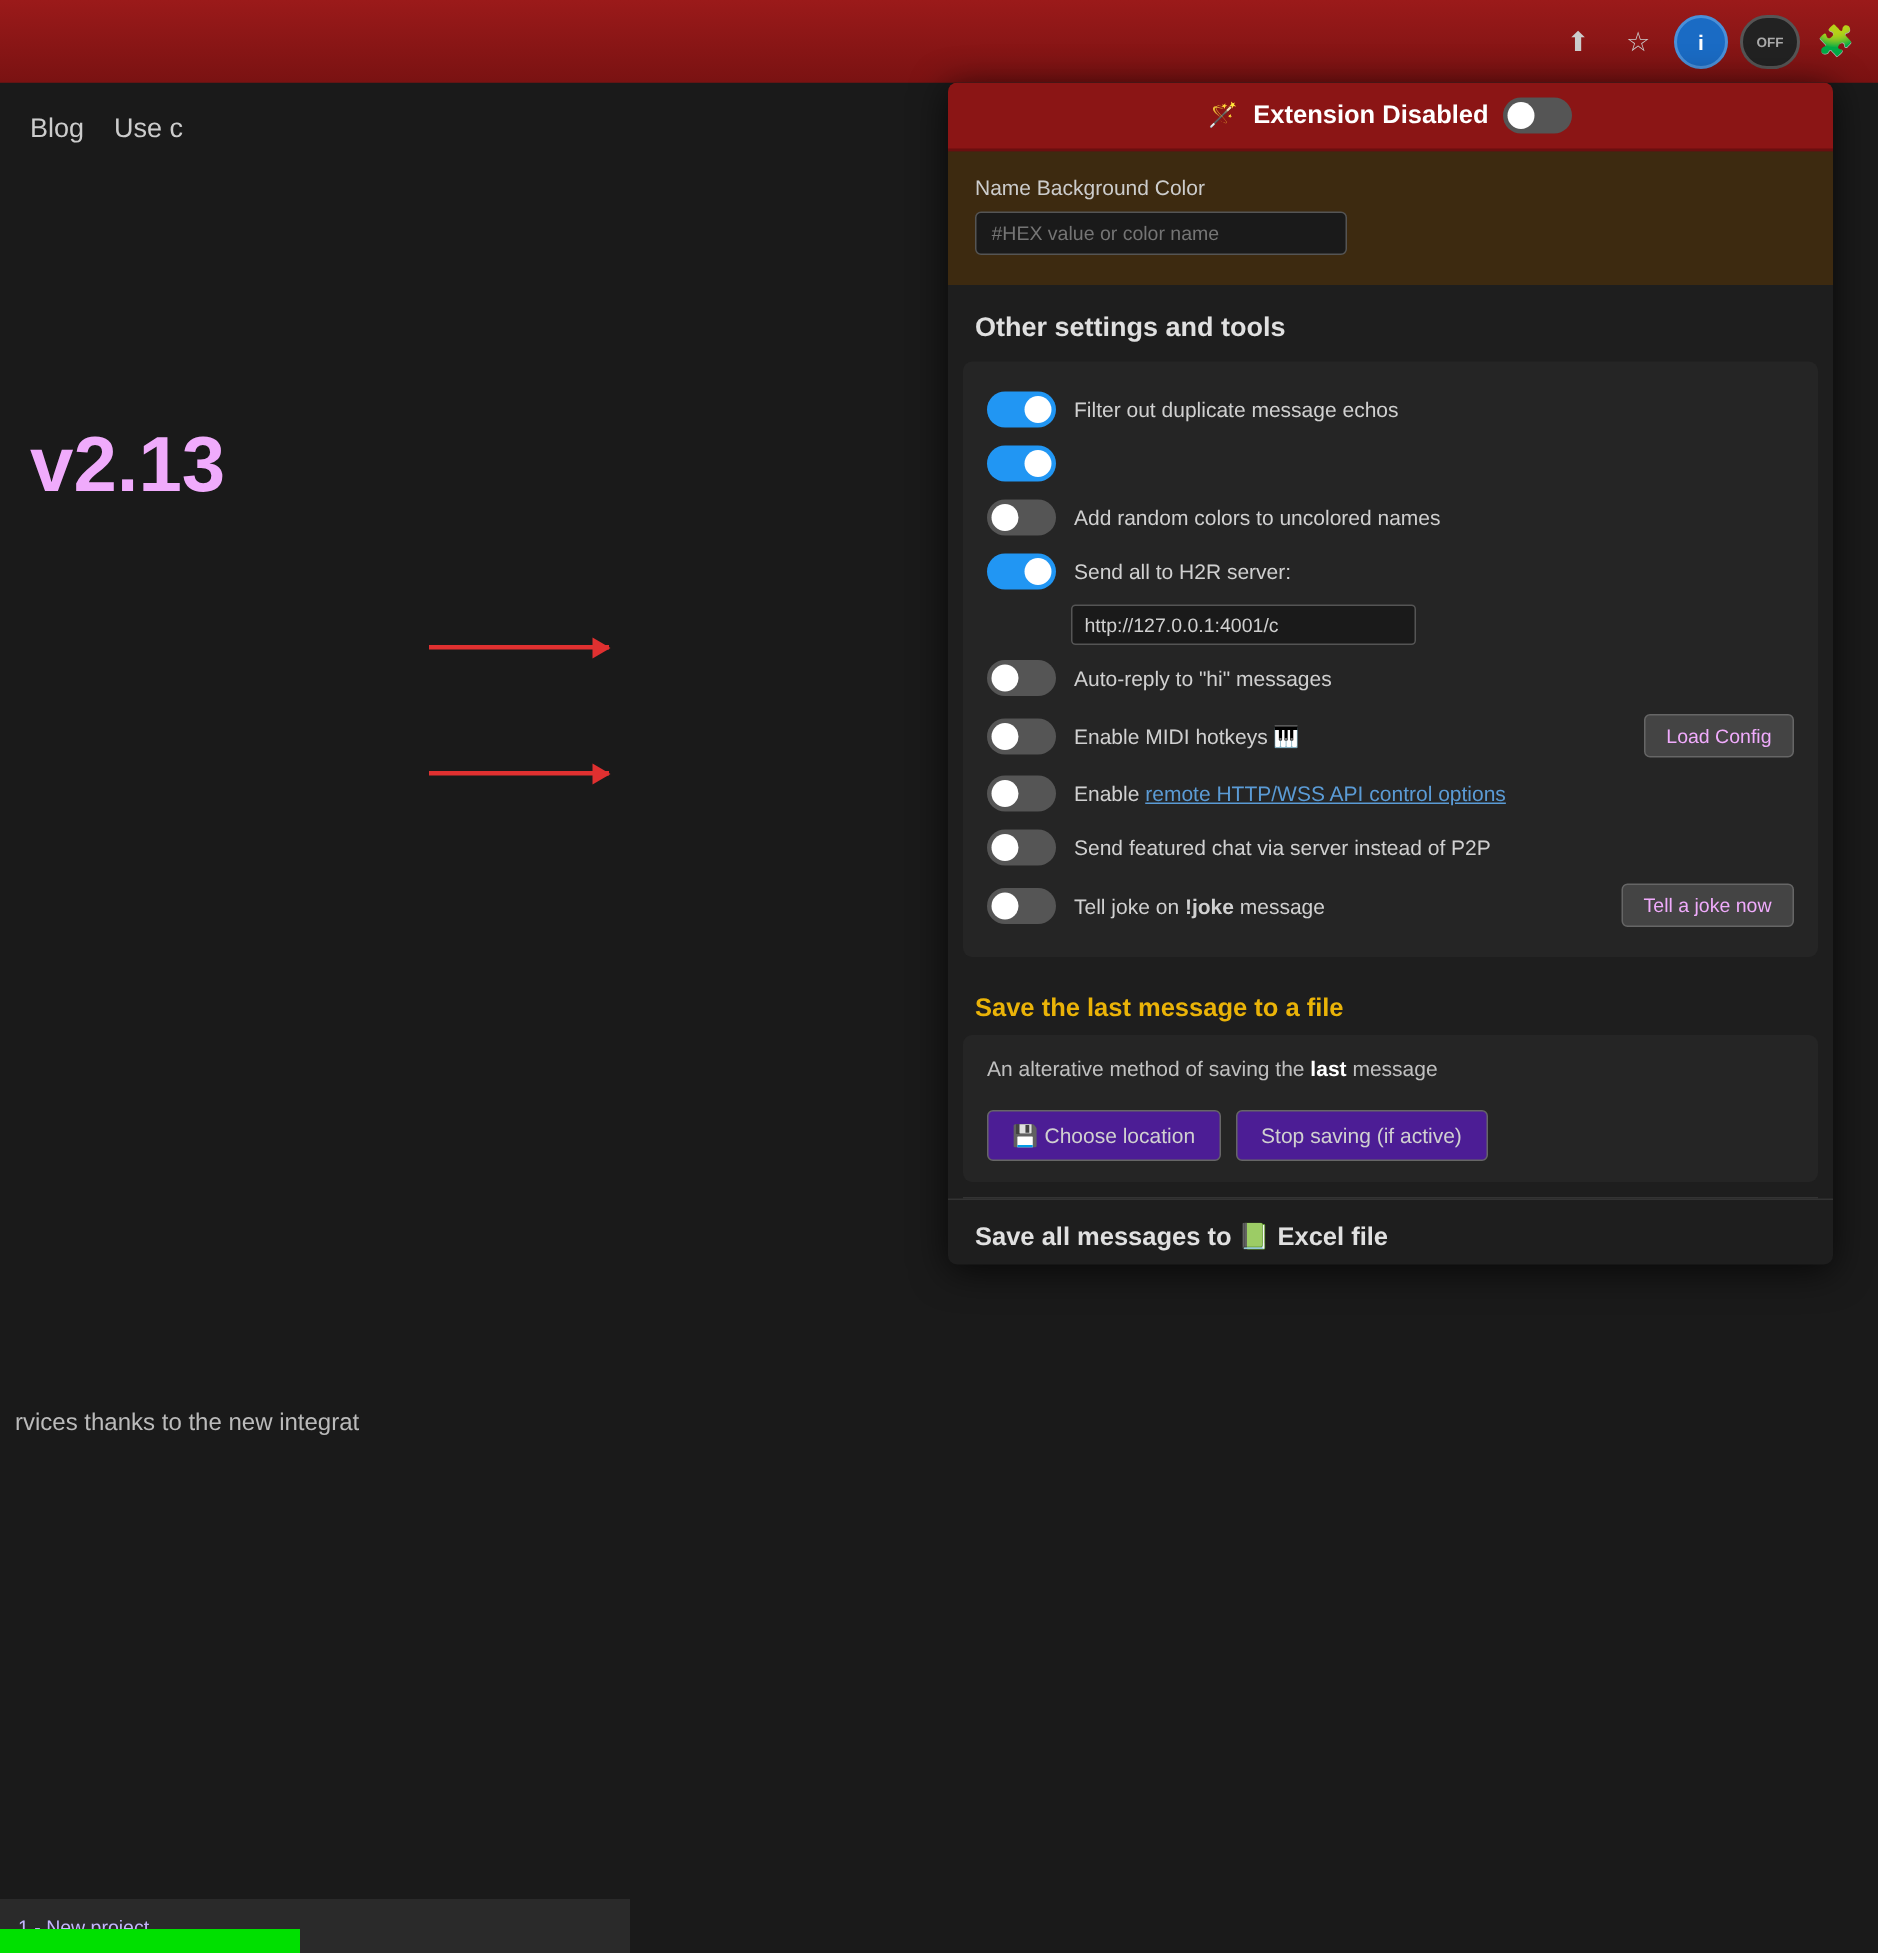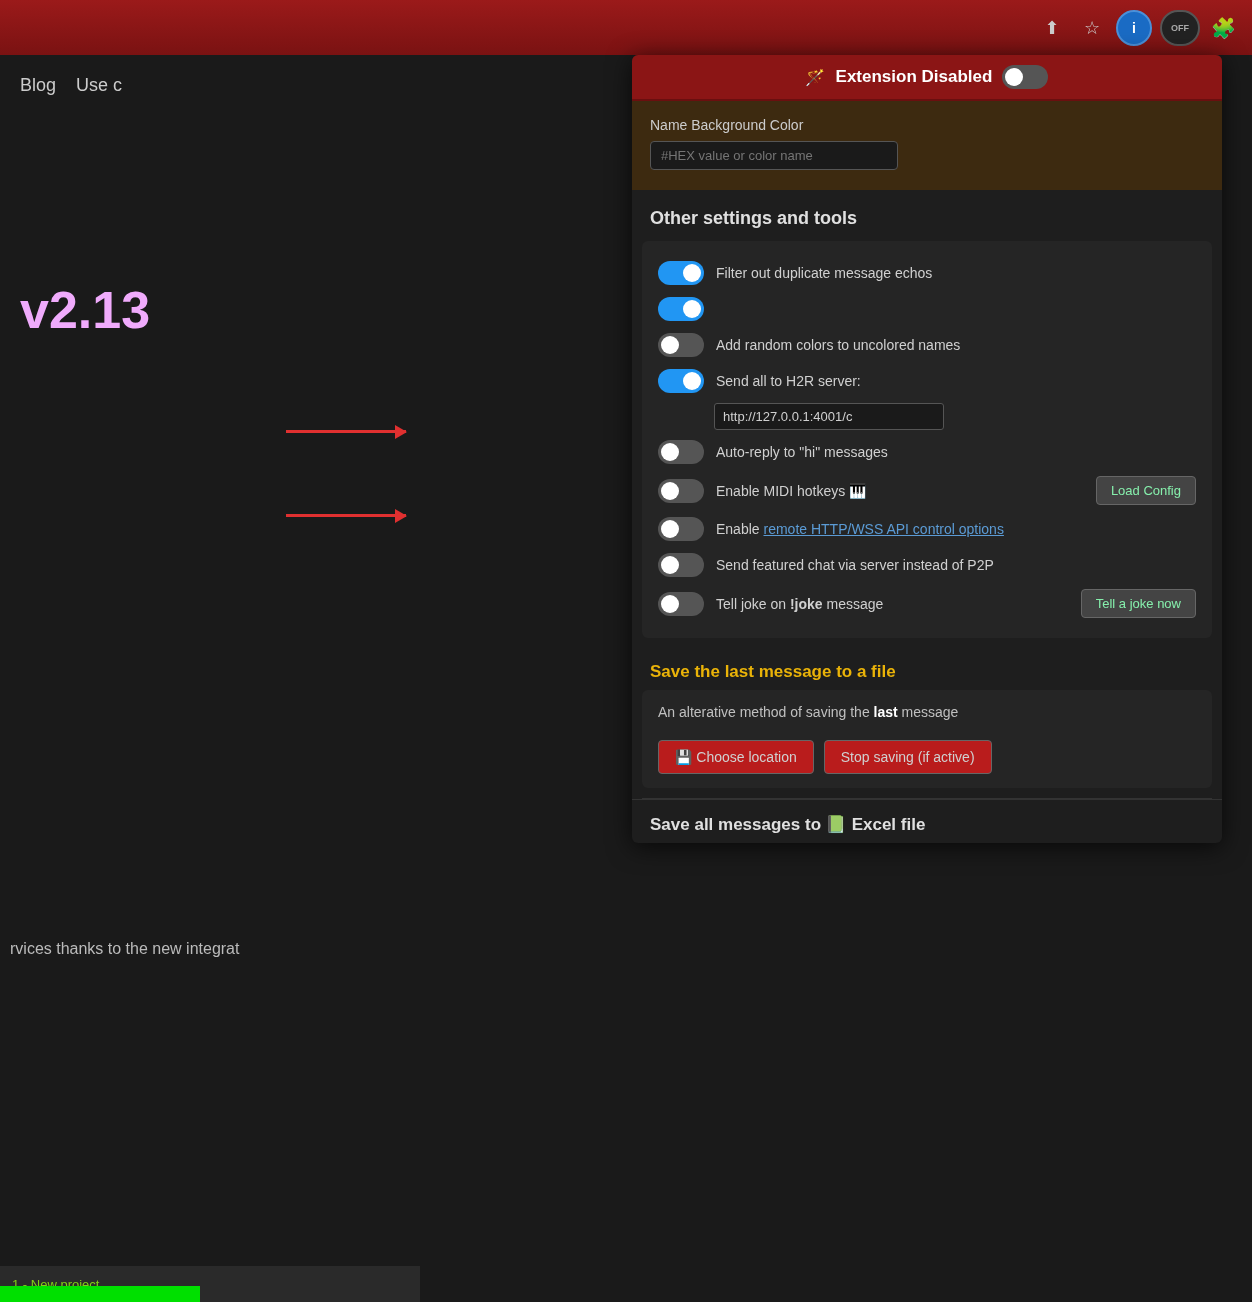--- a/index.html
+++ b/index.html
@@ -63,21 +63,21 @@
     .bg-project-bar {
       position: absolute;
       bottom: 0;
       left: 0;
       width: 420px;
       height: 36px;
       background: #2a2a2a;
       display: flex;
       align-items: center;
       padding: 0 12px;
-      color: #84cc16;
+      color: #c4b5fd;
       font-size: 13px;
       text-decoration: underline;
     }
 
     .bg-green-bar {
       position: absolute;
       bottom: 0;
       left: 0;
       width: 200px;
       height: 16px;
@@ -319,21 +319,21 @@
       margin-left: 56px;
       margin-top: 4px;
       margin-bottom: 4px;
       display: block;
     }
 
     .load-config-btn {
       background: #444;
       border: 1px solid #666;
       border-radius: 4px;
-      color: #86efac;
+      color: #f0abfc;
       padding: 6px 14px;
       font-size: 13px;
       cursor: pointer;
       white-space: nowrap;
     }
 
     
     .save-section-header {
       color: #eab308;
       font-size: 17px;
@@ -358,21 +358,21 @@
       font-weight: bold;
       color: white;
     }
 
     .save-buttons {
       display: flex;
       gap: 10px;
     }
 
     .save-btn {
-      background: #b91c1c;
+      background: #4c1d95;
       border: 1px solid #666;
       border-radius: 4px;
       color: #d0d0d0;
       padding: 8px 16px;
       font-size: 14px;
       cursor: pointer;
       display: flex;
       align-items: center;
       gap: 6px;
     }

